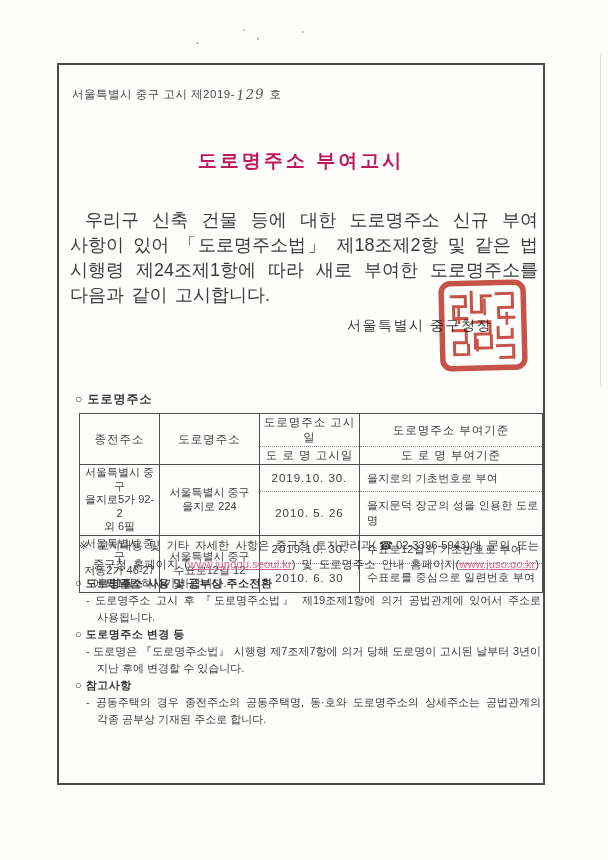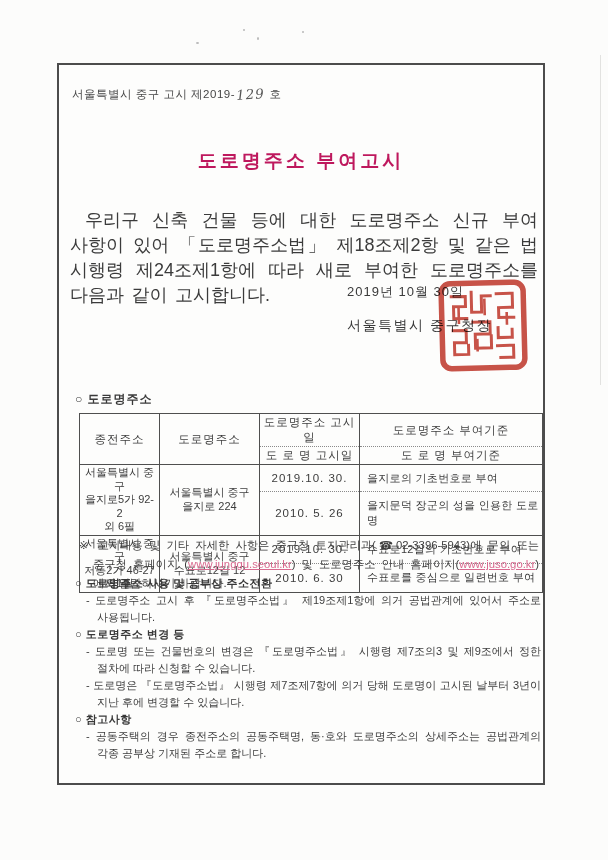--- a/index.html
+++ b/index.html
@@ -98,21 +98,20 @@
   <div class="frame">
 
     <div class="notice-no"><span>서울특별시 중구 고시 제2019-</span><span class="handwritten">129</span>
       <span>호</span>
     </div>
 
     <div class="doc-title">도로명주소 부여고시</div>
 
     <div class="intro">우리구 신축 건물 등에 대한 도로명주소 신규 부여 사항이 있어 「도로명주소법」 제18조제2항 및 같은 법 시행령 제24조제1항에 따라 새로 부여한 도로명주소를 다음과 같이 고시합니다.</div>
 
-    <div class="date-line">2019년 10월 30일</div>
     <div class="issuer-line">서울특별시 중구청장</div>
 
     <svg class="seal" viewBox="0 0 92 95">
       <g stroke="#c23b30" fill="none" stroke-linecap="square">
         <rect x="5" y="5" width="82" height="85" rx="9" stroke-width="5.5"></rect>
         <path stroke-width="3" d="M15 18 h14 v10 h-12 v12 h13 M16 52 h13 v12 h-12 v12 h14 v-9"></path>
         <path stroke-width="3" d="M35 14 v20 h10 v-16 h9 M36 44 h17 v12 h-15 v14 h16 v-12"></path>
         <path stroke-width="3" d="M60 16 h16 v14 h-14 v10 h15 M61 50 v10 h14 v-8 M60 68 h16 v12 h-13"></path>
         <path stroke-width="2.6" d="M22 30 v14 M48 22 v14 M70 36 v10 M40 62 v10"></path>
       </g>
@@ -168,20 +167,19 @@
       </tr>
     </tbody>
       </table>
 
     <div class="footnote"><span>※ 고시내용 및 기타 자세한 사항은 중구청 토지관리과(☎02-3396-5943)에 문의 또는 중구청 홈페이지 (</span><a href="#">www.junggu.seoul.kr</a><span>) 및 도로명주소 안내 홈페이지(</span><a href="#">www.juso.go.kr</a><span>)에서 열람하시기 바랍니다.</span></div>
 
     <div class="sections">
       <div class="sec-heading">○ 도로명주소 사용 및 공부상 주소전환</div>
       <div class="sec-item">- 도로명주소 고시 후 『도로명주소법』 제19조제1항에 의거 공법관계에 있어서 주소로 사용됩니다.</div>
       <div class="sec-heading">○ 도로명주소 변경 등</div>
-      <div class="sec-item">- 도로명 또는 건물번호의 변경은 『도로명주소법』 시행령 제7조의3 및 제9조에서 정한 절차에 따라 신청할 수 있습니다.</div>
       <div class="sec-item">- 도로명은 『도로명주소법』 시행령 제7조제7항에 의거 당해 도로명이 고시된 날부터 3년이 지난 후에 변경할 수 있습니다.</div>
       <div class="sec-heading">○ 참고사항</div>
       <div class="sec-item">- 공동주택의 경우 종전주소의 공동주택명, 동·호와 도로명주소의 상세주소는 공법관계의 각종 공부상 기재된 주소로 합니다.</div>
     </div>
 
   </div>
 </div>
 
 </body></html>

